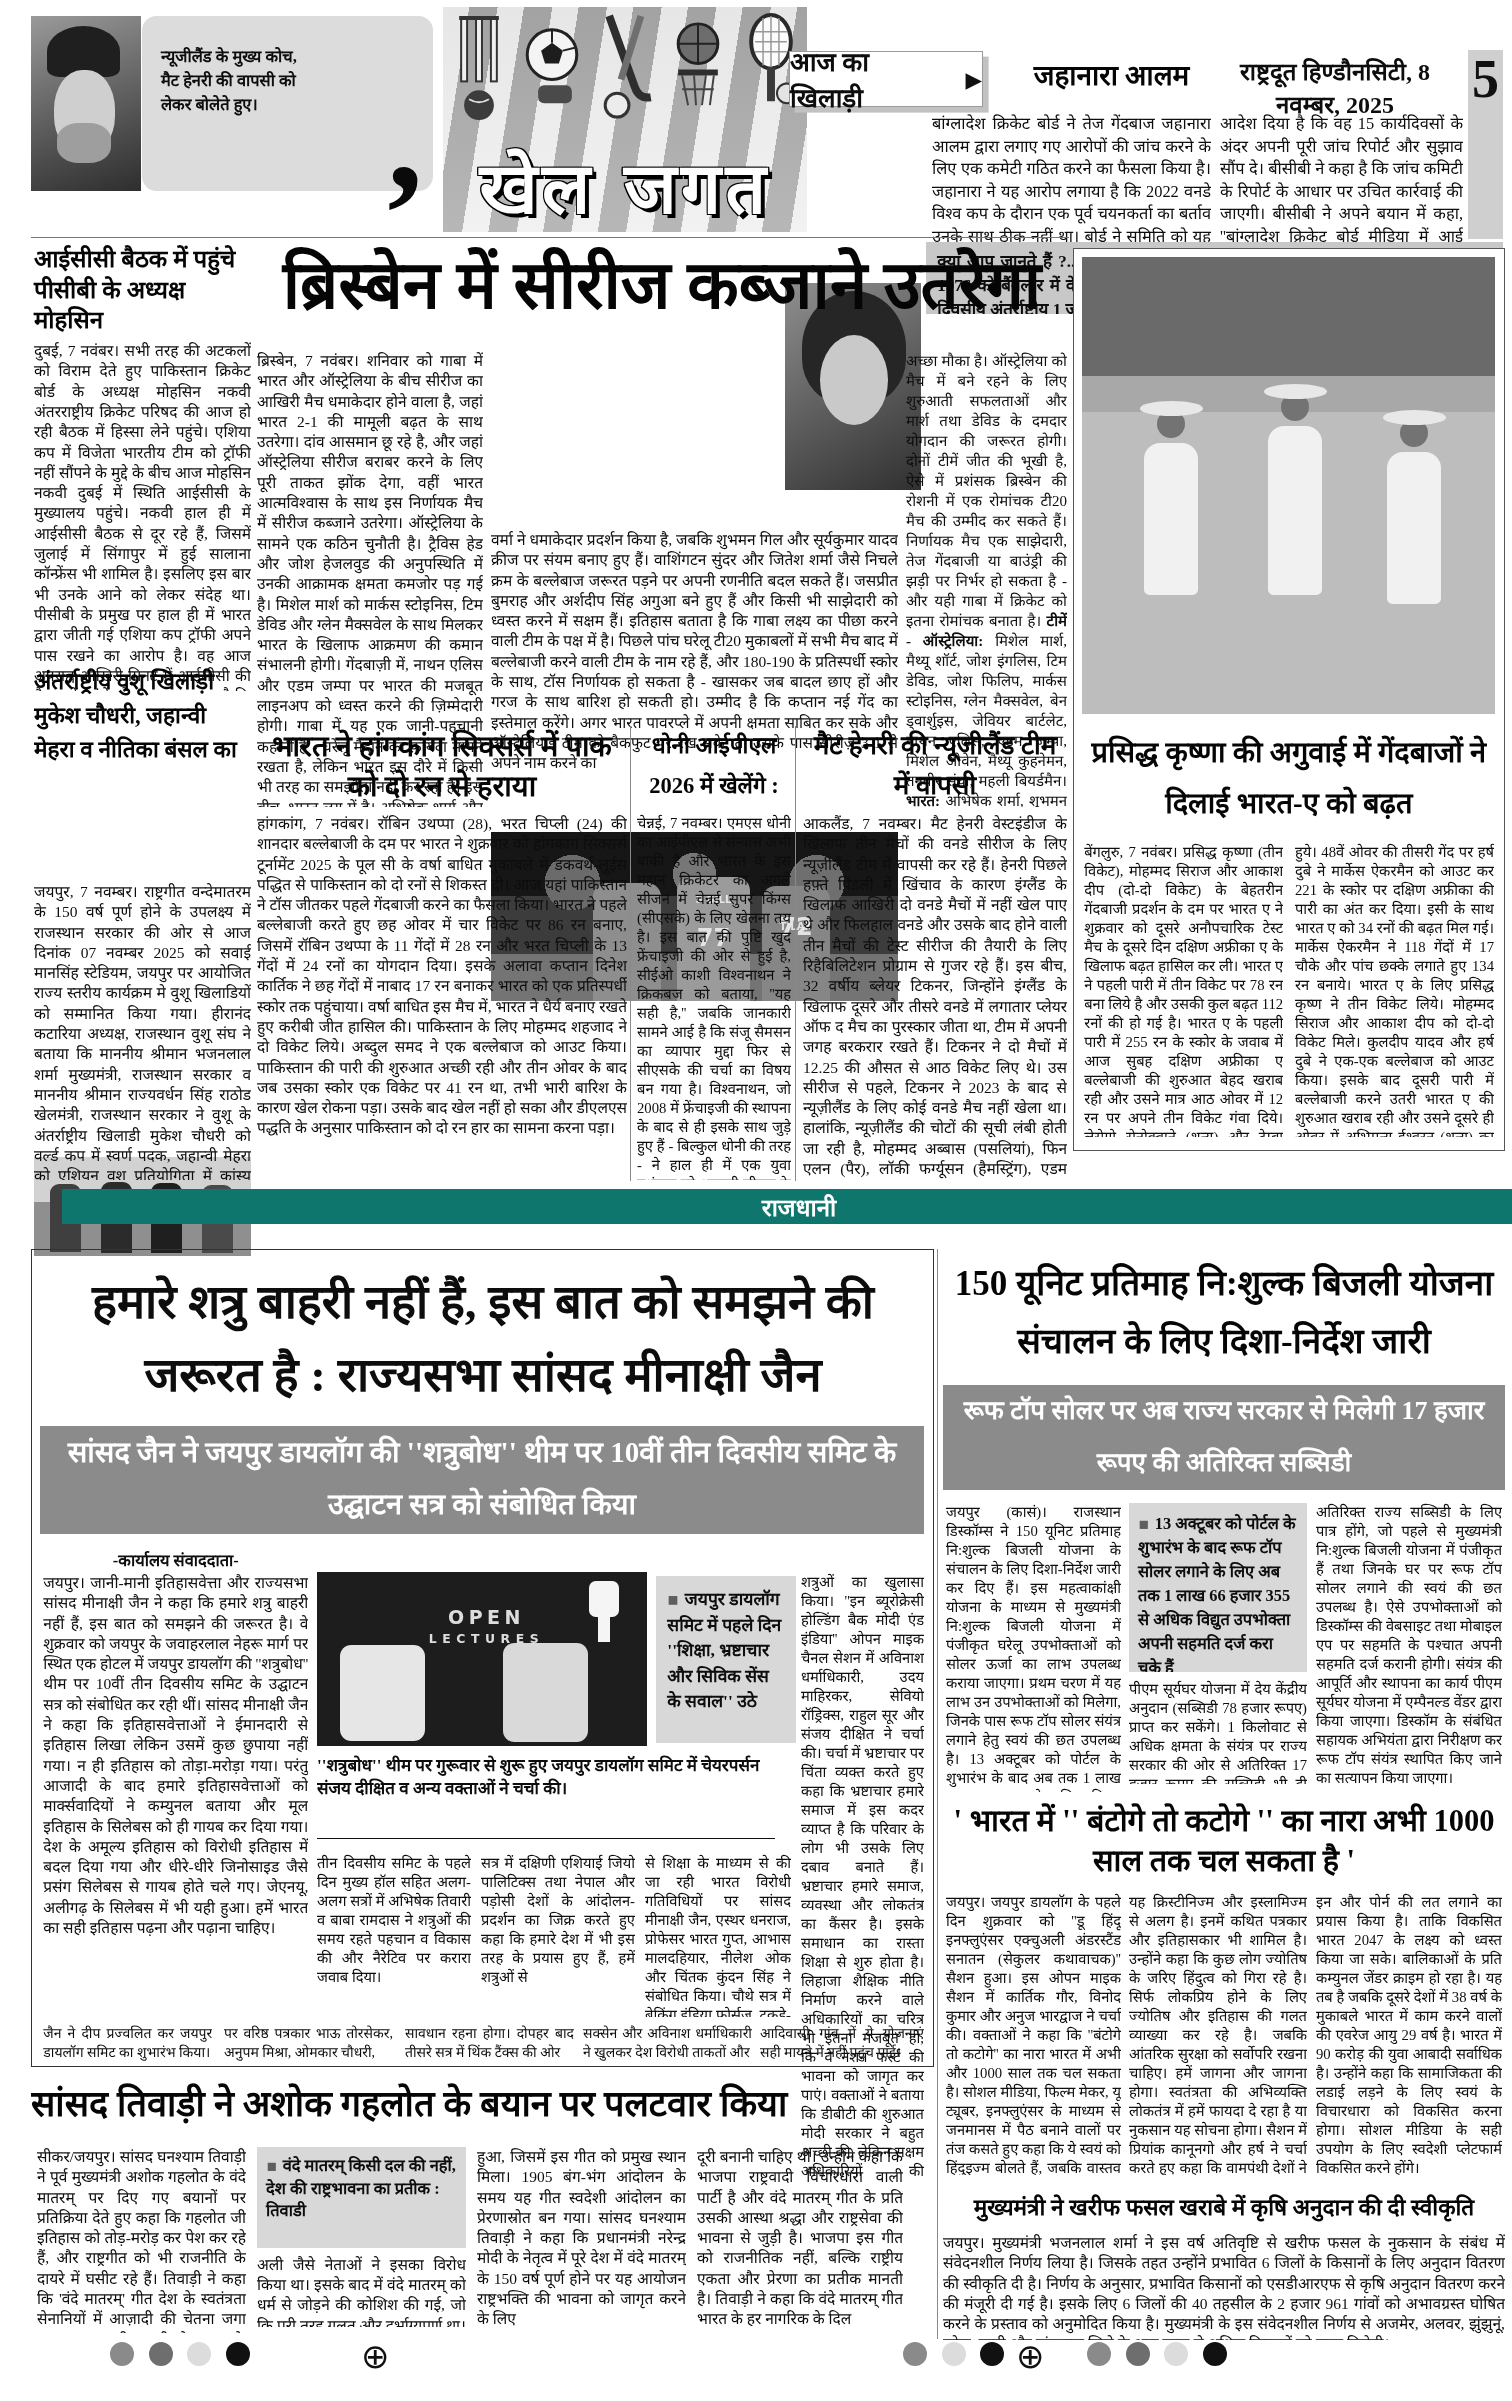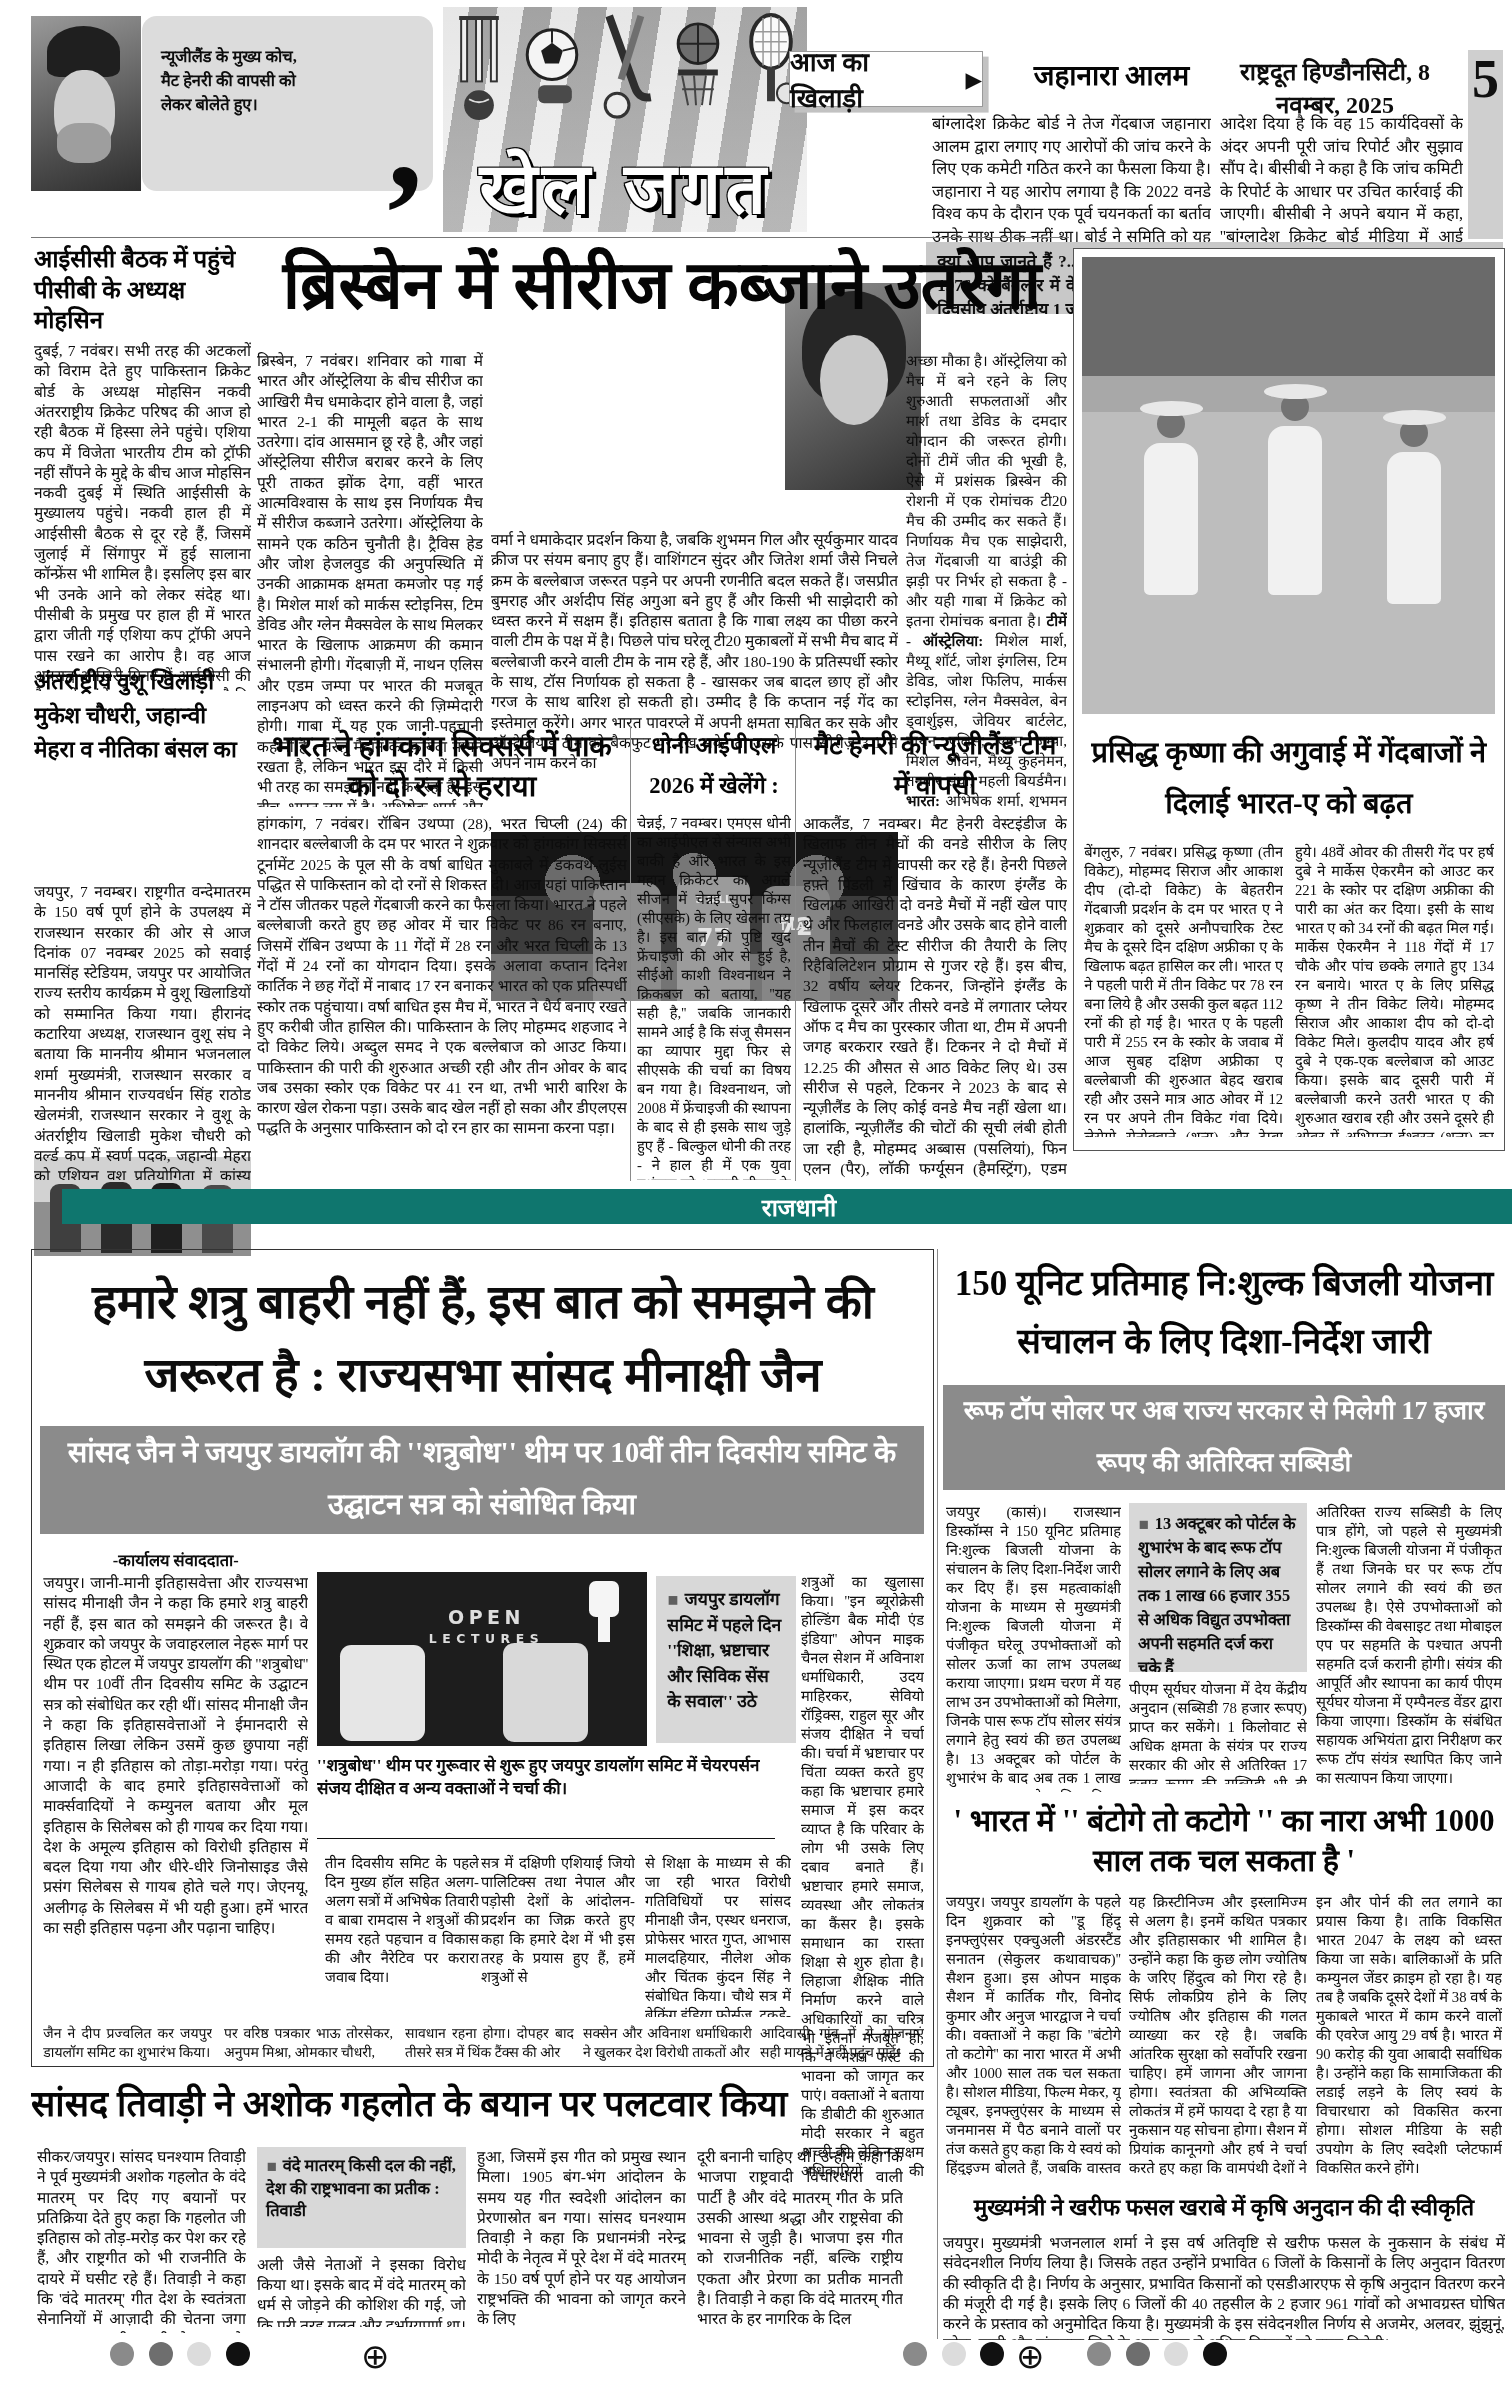--- a/index.html
+++ b/index.html
@@ -50,21 +50,21 @@
   
   #jain-box{left:31px;top:1249px;width:903px;height:818px;border:1.7px solid #333;box-sizing:border-box;}
   #jain-box .j-h{position:absolute;left:16px;top:16px;width:870px;height:152px;font-size:47px;line-height:1.55;font-weight:900;overflow:hidden;}
   #jain-box .j-sub{position:absolute;left:8px;top:176px;width:884px;height:108px;font-size:29px;line-height:1.8;}
   #jain-box .j-byline{position:absolute;left:11.3px;top:298px;width:265px;text-align:center;font-weight:700;font-size:16.4px;}
   #jain-box .j-c1{position:absolute;left:11.3px;top:323px;width:265px;height:457px;}
   #jain-box .j-photo{position:absolute;left:285px;top:322px;width:330px;height:174px;background:#1d1d1d;}
   #jain-box .j-cap{position:absolute;left:285px;top:504px;width:458px;height:84px;font-size:17px;line-height:23px;font-weight:700;border-bottom:1.7px solid #111;overflow:hidden;}
   #jain-box .j-callout{position:absolute;left:624px;top:326px;width:140px;height:167px;padding:11.3px;box-sizing:border-box;font-size:17.5px;line-height:25.4px;}
   #jain-box .j-cright{position:absolute;left:769px;top:323px;width:123px;height:604px;}
-  #jain-box .j-b1{position:absolute;left:293px;top:604px;width:154px;height:163px;}
+  #jain-box .j-b1{position:absolute;left:285px;top:604px;width:154px;height:163px;}
   #jain-box .j-b2{position:absolute;left:449px;top:604px;width:154px;height:163px;}
   #jain-box .j-b3{position:absolute;left:613px;top:604px;width:146px;height:163px;}
   .j-frag{position:absolute;top:775px;height:37px;width:169px;font-size:14px;line-height:18.6px;overflow:hidden;text-align:justify;}
   
   #elec-h{left:943px;top:1255px;width:562px;height:120px;font-size:35px;line-height:1.65;text-align:center;overflow:hidden;}
   #elec-sub{left:943px;top:1385px;width:562px;height:105px;font-size:26px;line-height:2.0;}
   #slogan-h{left:943px;top:1802px;width:562px;height:80px;font-size:30.5px;line-height:1.3;text-align:center;overflow:hidden;}
   #cm-h{left:943px;top:2191px;width:562px;height:36px;font-size:22.6px;white-space:nowrap;text-align:center;overflow:hidden;}
   #cm-b{left:943px;top:2233px;width:562px;height:107px;}
   

